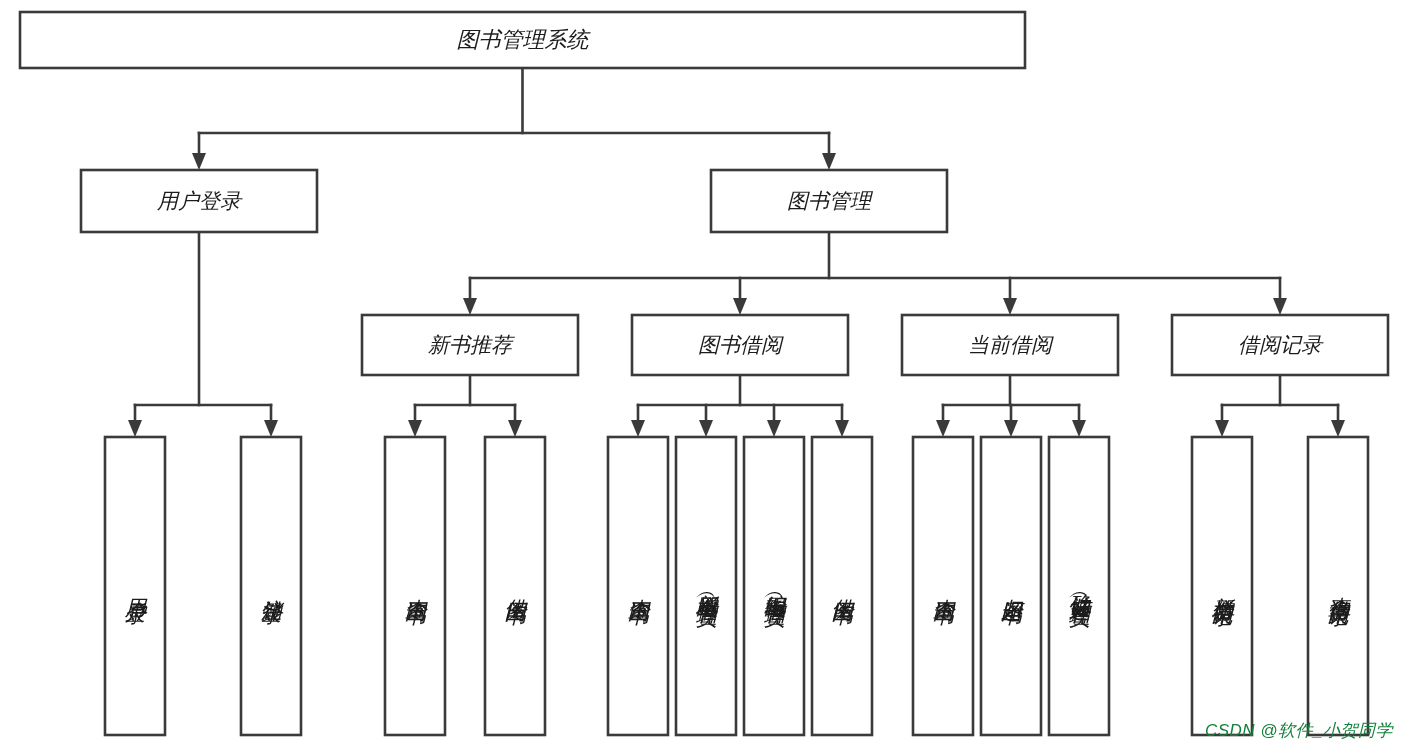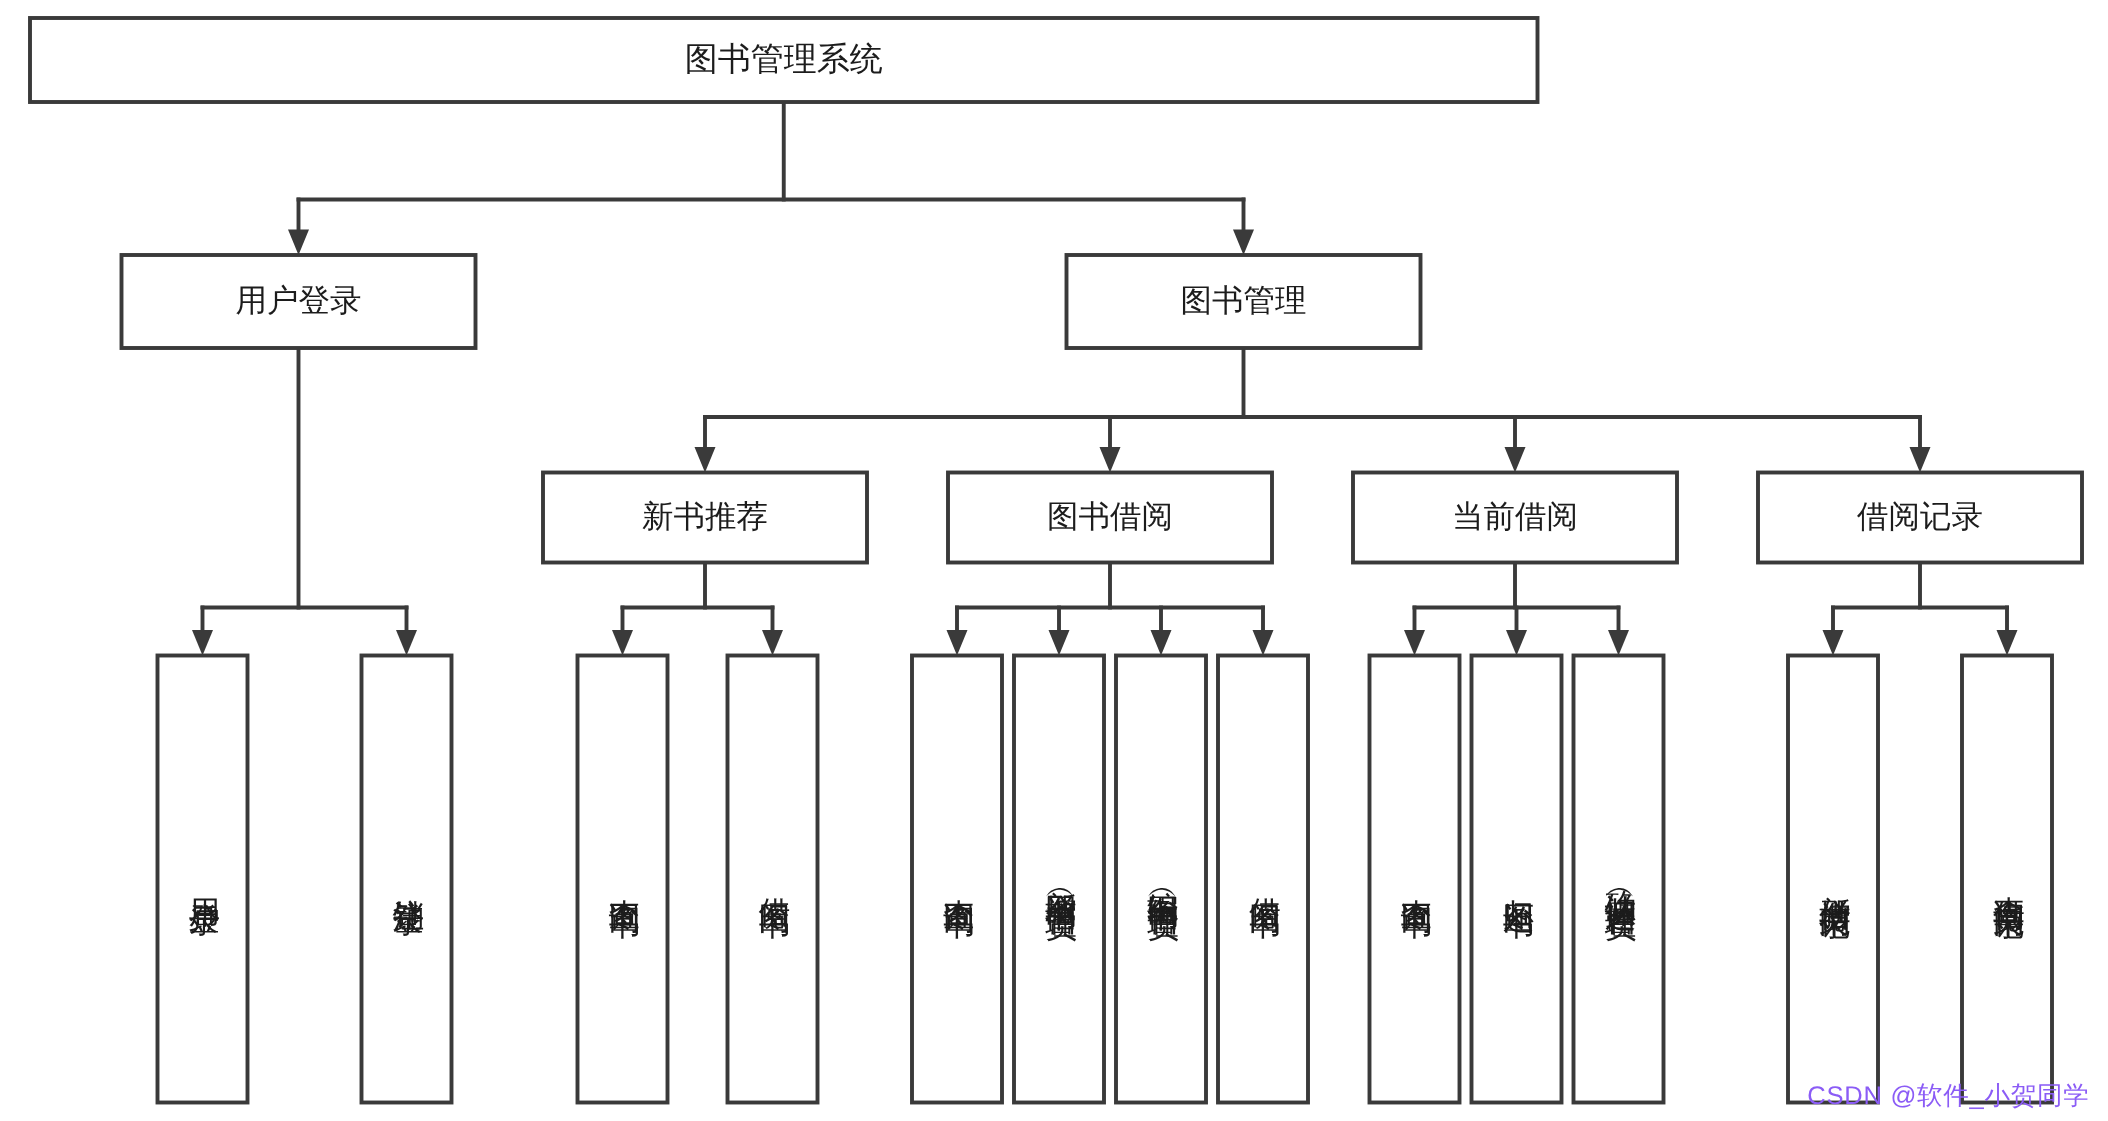--- a/index.html
+++ b/index.html
@@ -10,20 +10,21 @@
   }
   body {
     font-family: "Liberation Sans", "DejaVu Sans", sans-serif;
   }
   #diagram-root {
     position: relative;
     width: 1405px;
     height: 747px;
     background: #ffffff;
     overflow: hidden;
+    font-style: italic;
   }
   svg.diagram-canvas {
     position: absolute;
     left: 0;
     top: 0;
     width: 1405px;
     height: 747px;
     display: block;
   }
   .node-box {
@@ -72,21 +73,21 @@
     letter-spacing: 2px;
     white-space: nowrap;
     text-align: center;
   }
   .watermark {
     position: absolute;
     right: 12px;
     bottom: 5px;
     font-family: "Liberation Sans", "DejaVu Sans", sans-serif;
     font-size: 17px;
-    color: #8b5cf6;
+    color: #15803d;
     letter-spacing: 0.5px;
     user-select: none;
     white-space: nowrap;
   }
 </style>
 </head>
 <body>
 
 <div id="diagram-root">
 

